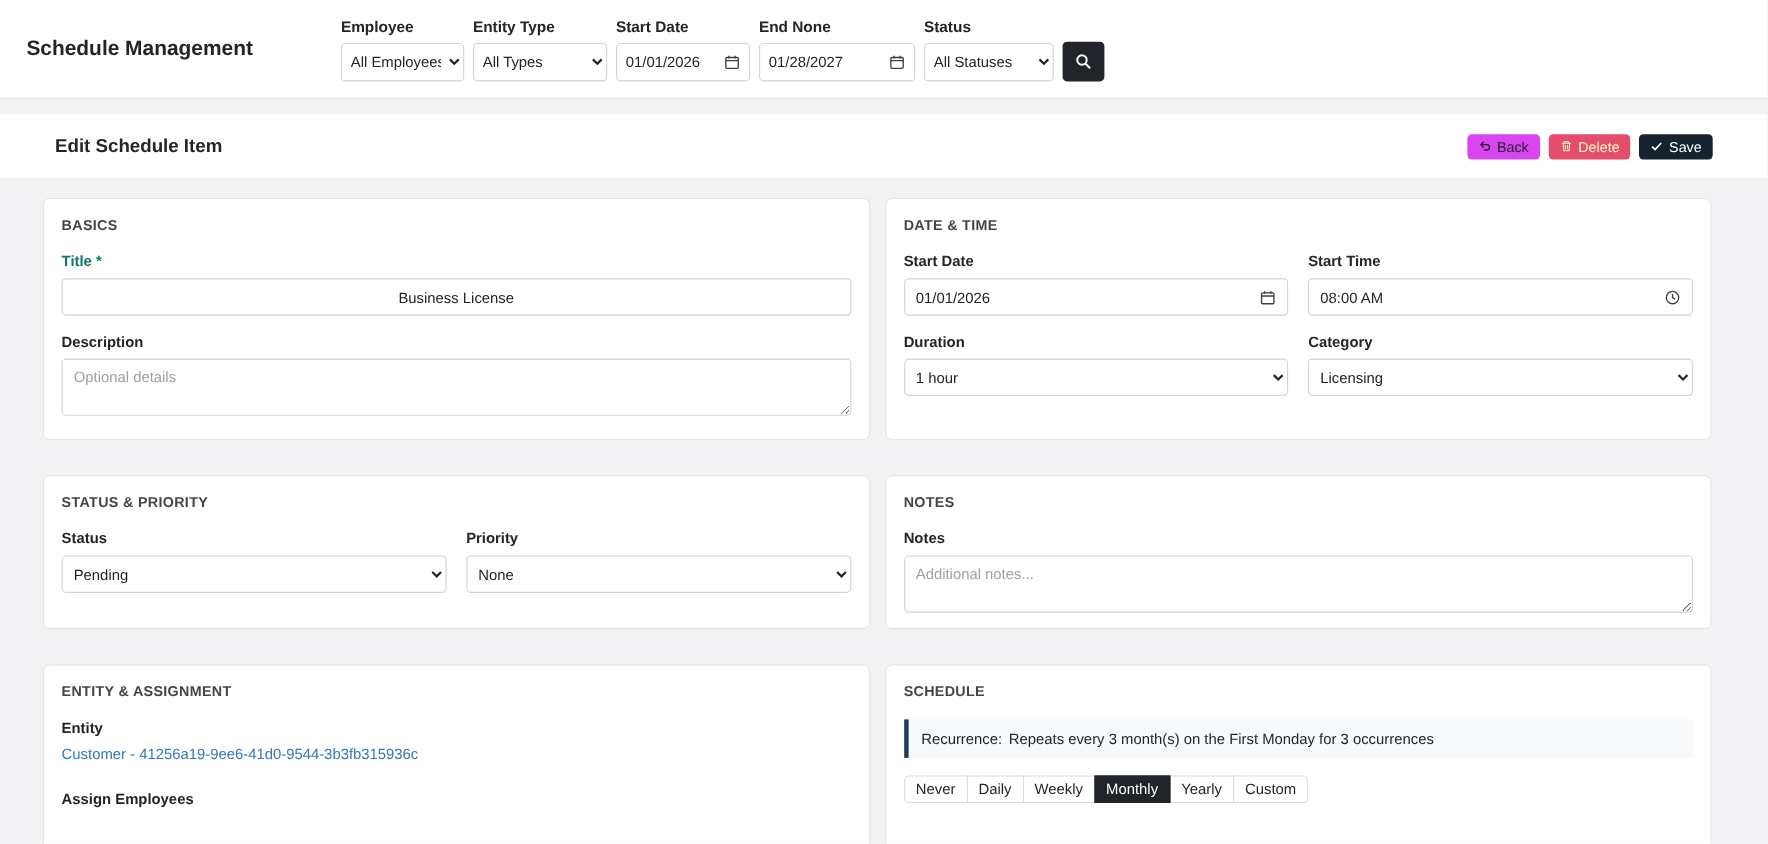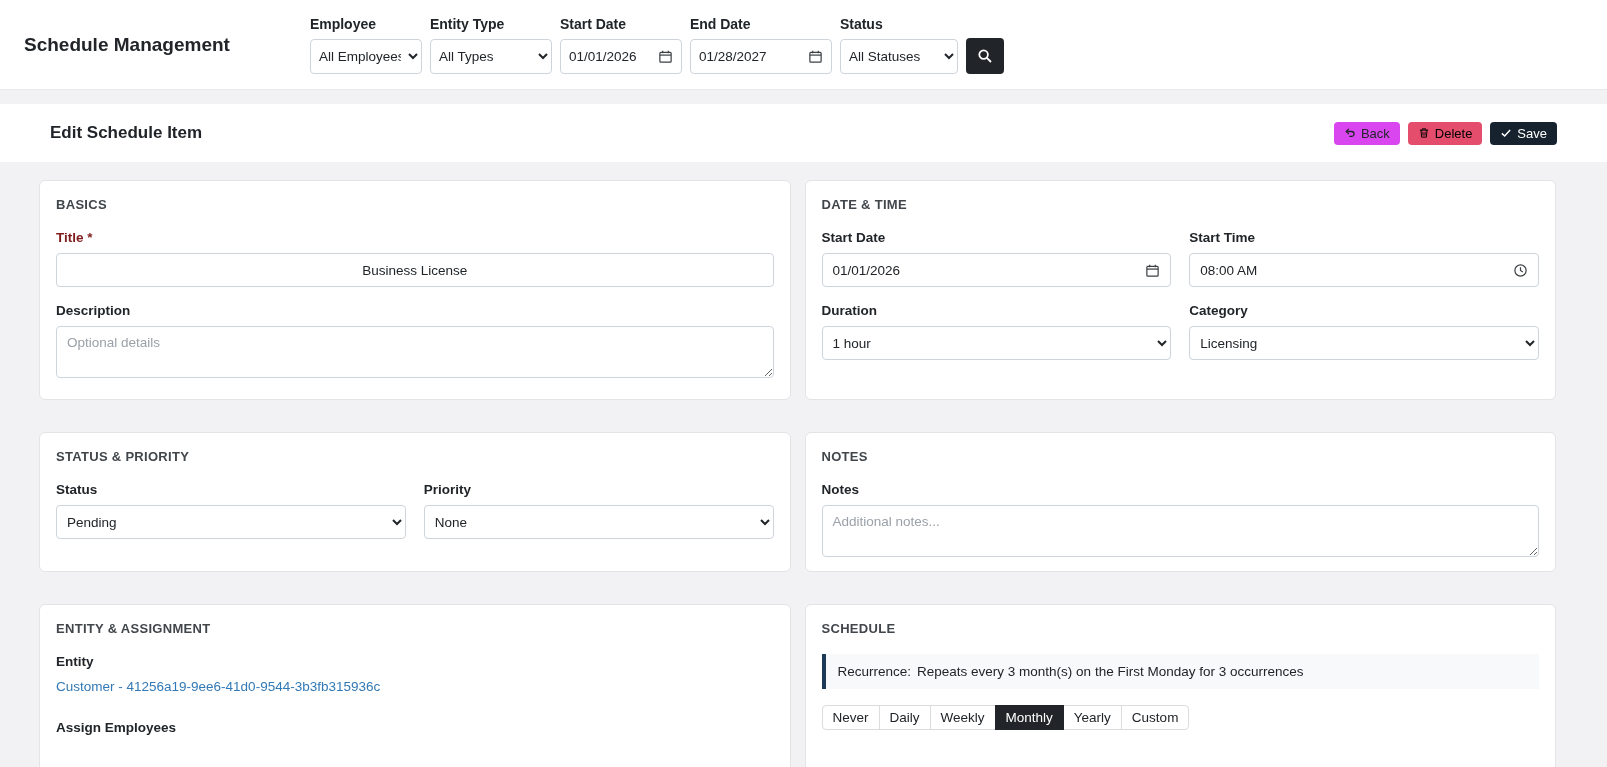--- a/index.html
+++ b/index.html
@@ -42,37 +42,37 @@
   .page-title { font-size: 17px; font-weight: 700; }
   .action-btns { display: flex; gap: 8px; }
   .btn {
     display: inline-flex; align-items: center; gap: 5px;
     font-size: 13px; font-weight: 400; padding: 4px 10px;
     border: none; border-radius: 4px; cursor: pointer;
     font-family: "Liberation Sans", sans-serif;
   }
   .btn svg { width: 12px; height: 12px; }
   .btn-back { background: #d946ef; color: #212529; }
-  .btn-delete { background: #e44d6b; color: #000000; }
+  .btn-delete { background: #e44d6b; color: #fef9c3; }
   .btn-save { background: #16222e; color: #fff; }
 
   
   .content {
     padding: 18px 51px 0 39px;
     display: grid; grid-template-columns: 1fr 1fr;
     grid-template-rows: 220px 140px 280px;
     column-gap: 14px; row-gap: 32px;
   }
   .card {
     background: #fff; border: 1px solid #e4e4e7; border-radius: 6px;
     padding: 16px; overflow: hidden;
   }
   .section-title { font-size: 13px; font-weight: 700; color: #41464b; letter-spacing: .3px; margin-bottom: 18px; }
   .fld-label { font-size: 13.5px; font-weight: 700; margin-bottom: 8px; display: block; }
-  .fld-label.red { color: #7f1d1d; }
+  .fld-label.red { color: #0f766e; }
   .text-input {
     width: 100%; height: 34px; border: 1px solid #ced4da; border-radius: 4px;
     padding: 0 10px; font-size: 13.5px; color: #212529;
     font-family: "Liberation Sans", sans-serif;
     text-align: center;
   }
   .textarea {
     width: 100%; height: 52px; border: 1px solid #ced4da; border-radius: 4px;
     padding: 8px 10px; font-size: 13.5px; resize: both;
     font-family: "Liberation Sans", sans-serif; color: #0c4a6e;
@@ -134,21 +134,21 @@
         <span class="val">01/01/2026</span>
         <svg class="icon-16" viewBox="0 0 16 16" fill="none" stroke="currentColor" stroke-width="1.3">
             <rect x="2" y="3.5" width="12" height="10.5" rx="1"></rect>
             <line x1="2" y1="6.5" x2="14" y2="6.5"></line>
             <line x1="5" y1="1.8" x2="5" y2="4.4"></line>
             <line x1="11" y1="1.8" x2="11" y2="4.4"></line>
           </svg>
       </div>
     </div>
     <div class="filter-item">
-      <span class="flabel">End Date</span>
+      <span class="flabel">End None</span>
       <div class="control datebox" style="width:142px">
         <span class="val">01/28/2027</span>
         <svg class="icon-16" viewBox="0 0 16 16" fill="none" stroke="currentColor" stroke-width="1.3">
             <rect x="2" y="3.5" width="12" height="10.5" rx="1"></rect>
             <line x1="2" y1="6.5" x2="14" y2="6.5"></line>
             <line x1="5" y1="1.8" x2="5" y2="4.4"></line>
             <line x1="11" y1="1.8" x2="11" y2="4.4"></line>
           </svg>
       </div>
     </div>

